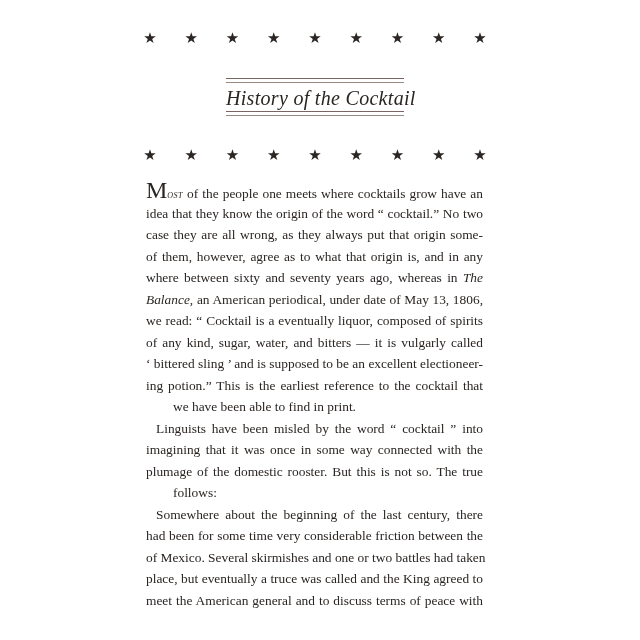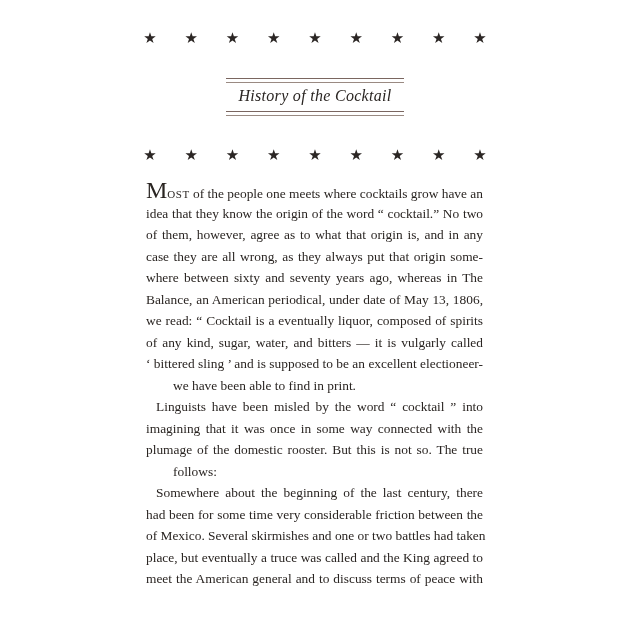--- a/index.html
+++ b/index.html
@@ -47,21 +47,21 @@
   .rule.r2 { top: 4px; background: #9a8a82; }
   .rule.r3 { top: 33px; background: #7a6660; }
   .rule.r4 { top: 37px; background: #9a8a82; }
   .title {
     position: absolute;
     left: 0;
     top: 9px;
     width: 100%;
     text-align: center;
     font-style: italic;
-    font-size: 16px;
+    font-size: 20px;
     letter-spacing: 0.3px;
     color: #2a2522;
     white-space: nowrap;
   }
 
   .body-text {
     position: absolute;
     left: 146px;
     top: 181px;
     width: 337px;
@@ -78,24 +78,25 @@
   }
   .line.last { text-align-last: left; margin-left: 27px; }
   .line.indent { padding-left: 10px; }
   .dropcap {
     font-size: 24px;
     line-height: 18px;
     letter-spacing: 0;
   }
   .smallcaps {
     font-variant: small-caps;
-    font-size: 16px;
+    font-size: 11px;
     letter-spacing: 0.5px;
+    font-style: italic;
   }
-  .ital { }
+  .ital { font-style: italic; }
 </style>
 </head>
 <body>
 
 <div class="stars top">
   <span>★</span>
   <span>★</span>
   <span>★</span>
   <span>★</span>
   <span>★</span>
@@ -121,27 +122,28 @@
   <span>★</span>
   <span>★</span>
   <span>★</span>
   <span>★</span>
   <span>★</span>
 </div>
 
 <div class="body-text">
   <span class="line"><span class="dropcap">M</span><span class="smallcaps">ost</span><span> of the people one meets where cocktails grow have an</span></span>
   <span class="line">idea that they know the origin of the word “ cocktail.” No two</span>
+  <span class="line">case they are all wrong, as they always put that origin some-</span>
   <span class="line">of them, however, agree as to what that origin is, and in any</span>
-  <span class="line">case they are all wrong, as they always put that origin some-</span>
   <span class="line"><span>where between sixty and seventy years ago, whereas in</span> <span class="ital">The</span></span>
   <span class="line"><span class="ital">Balance,</span><span> an American periodical, under date of May 13, 1806,</span></span>
   <span class="line">we read: “ Cocktail is a eventually liquor, composed of spirits</span>
   <span class="line">of any kind, sugar, water, and bitters — it is vulgarly called</span>
   <span class="line">‘ bittered sling ’ and is supposed to be an excellent electioneer-</span>
+  <span class="line">ing potion.” This is the earliest reference to the cocktail that</span>
   <span class="line last">we have been able to find in print.</span>
   <span class="line indent">Linguists have been misled by the word “ cocktail ” into</span>
   <span class="line">imagining that it was once in some way connected with the</span>
   <span class="line">plumage of the domestic rooster. But this is not so. The true</span>
   <span class="line last">follows:</span>
   <span class="line indent">Somewhere about the beginning of the last century, there</span>
   <span class="line">had been for some time very considerable friction between the</span>
   <span class="line">of Mexico. Several skirmishes and one or two battles had taken</span>
   <span class="line">place, but eventually a truce was called and the King agreed to</span>
   <span class="line">meet the American general and to discuss terms of peace with</span>

